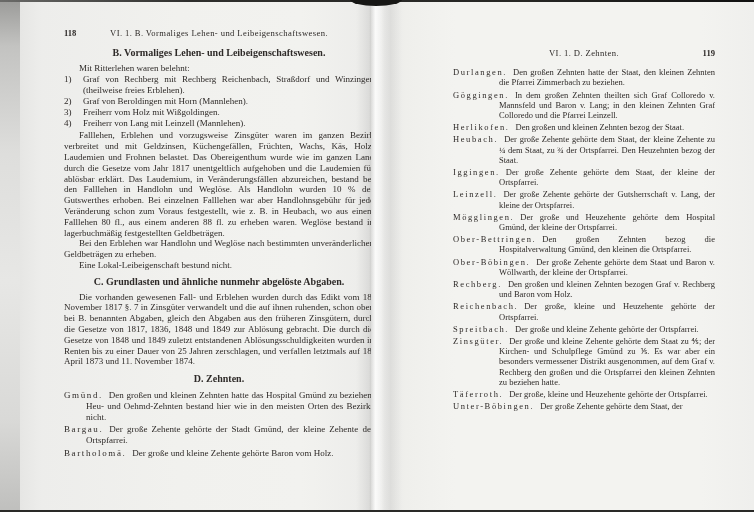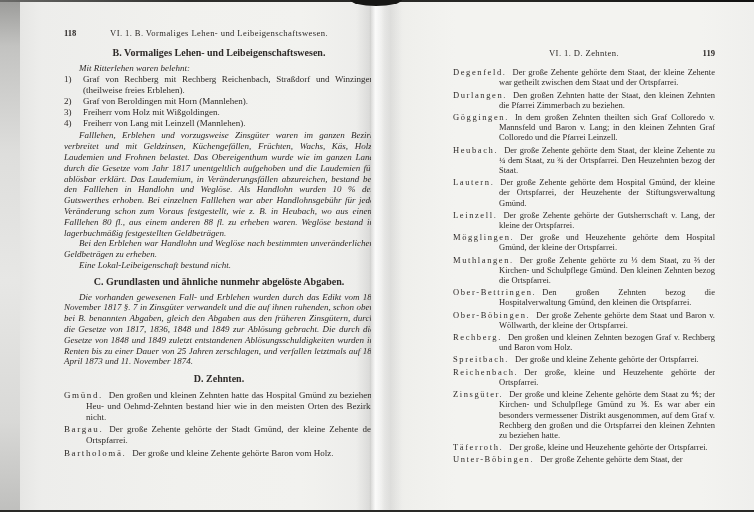--- a/index.html
+++ b/index.html
@@ -36,21 +36,21 @@
   
   .content-l{position:absolute;left:44px;top:28px;width:310px;font-size:9px;line-height:10.8px;}
   .content-r{position:absolute;left:82px;top:48px;width:262px;font-size:8.5px;line-height:10.2px;}
 
   .running{position:relative;text-align:center;font-size:8.6px;letter-spacing:0.4px;margin-bottom:9px;white-space:nowrap;}
   .running .pg-l{position:absolute;left:0;top:0;font-weight:bold;letter-spacing:0;}
   .running .pg-r{position:absolute;right:0;top:0;font-weight:bold;letter-spacing:0;}
 
   .sechead{text-align:center;font-weight:bold;font-size:10px;margin:4px 0 4px 0;}
   .para{text-align:justify;}
-  .para.first-indent{text-indent:15px;font-style:italic;}
+  .para.first-indent{text-indent:15px;}
 
   .olist{margin:1px 0 2px 0;}
   .li{padding-left:19px;text-indent:-19px;text-align:justify;}
   .li .num{display:inline-block;width:19px;text-indent:0;}
 
   .entry{text-align:justify;margin-bottom:2px;}
   .entry-l{padding-left:22px;text-indent:-22px;}
   .entry-r{padding-left:46px;text-indent:-46px;}
   .ename{letter-spacing:1.6px;margin-right:6px;}
 </style>
@@ -101,32 +101,31 @@
   </div>
 
   <div class="page page-right">
     <div class="content-r">
 
       <div class="running">
         <span>VI. 1. D. Zehnten.</span>
         <span class="pg-r">119</span>
       </div>
 
-      <div class="entry entry-r"><span class="ename">Degenfeld.</span><span>Der große Zehente gehörte dem Staat, der kleine Zehente war getheilt zwischen dem Staat und der Ortspfarrei.</span></div>
       <div class="entry entry-r"><span class="ename">Durlangen.</span><span>Den großen Zehnten hatte der Staat, den kleinen Zehnten die Pfarrei Zimmerbach zu beziehen.</span></div>
       <div class="entry entry-r"><span class="ename">Göggingen.</span><span>In dem großen Zehnten theilten sich Graf Colloredo v. Mannsfeld und Baron v. Lang; in den kleinen Zehnten Graf Colloredo und die Pfarrei Leinzell.</span></div>
+      <div class="entry entry-r"><span class="ename">Herlikofen.</span><span>Den großen und kleinen Zehnten bezog der Staat.</span></div>
       <div class="entry entry-r"><span class="ename">Heubach.</span><span>Der große Zehente gehörte dem Staat, der kleine Zehente zu ¼ dem Staat, zu ¾ der Ortspfarrei. Den Heuzehnten bezog der Staat.</span></div>
-      <div class="entry entry-r"><span class="ename">Lautern.</span><span>Der große Zehente gehörte dem Hospital Gmünd, der kleine der Ortspfarrei, der Heuzehente der Stiftungsverwaltung Gmünd.</span></div>
+      <div class="entry entry-r"><span class="ename">Iggingen.</span><span>Der große Zehente gehörte dem Staat, der kleine der Ortspfarrei.</span></div>
       <div class="entry entry-r"><span class="ename">Leinzell.</span><span>Der große Zehente gehörte der Gutsherrschaft v. Lang, der kleine der Ortspfarrei.</span></div>
       <div class="entry entry-r"><span class="ename">Mögglingen.</span><span>Der große und Heuzehente gehörte dem Hospital Gmünd, der kleine der Ortspfarrei.</span></div>
-      <div class="entry entry-r"><span class="ename">Muthlangen.</span><span>Der große Zehente gehörte zu ⅓ dem Staat, zu ⅔ der Kirchen- und Schulpflege Gmünd. Den kleinen Zehnten bezog die Ortspfarrei.</span></div>
       <div class="entry entry-r"><span class="ename">Ober-Bettringen.</span><span>Den großen Zehnten bezog die Hospitalverwaltung Gmünd, den kleinen die Ortspfarrei.</span></div>
       <div class="entry entry-r"><span class="ename">Ober-Böbingen.</span><span>Der große Zehente gehörte dem Staat und Baron v. Wöllwarth, der kleine der Ortspfarrei.</span></div>
       <div class="entry entry-r"><span class="ename">Rechberg.</span><span>Den großen und kleinen Zehnten bezogen Graf v. Rechberg und Baron vom Holz.</span></div>
+      <div class="entry entry-r"><span class="ename">Reichenbach.</span><span>Der große, kleine und Heuzehente gehörte der Ortspfarrei.</span></div>
       <div class="entry entry-r"><span class="ename">Spreitbach.</span><span>Der große und kleine Zehente gehörte der Ortspfarrei.</span></div>
-      <div class="entry entry-r"><span class="ename">Reichenbach.</span><span>Der große, kleine und Heuzehente gehörte der Ortspfarrei.</span></div>
       <div class="entry entry-r"><span class="ename">Zinsgüter.</span><span>Der große und kleine Zehente gehörte dem Staat zu ⅘; der Kirchen- und Schulpflege Gmünd zu ⅕. Es war aber ein besonders vermessener Distrikt ausgenommen, auf dem Graf v. Rechberg den großen und die Ortspfarrei den kleinen Zehnten zu beziehen hatte.</span></div>
       <div class="entry entry-r"><span class="ename">Täferroth.</span><span>Der große, kleine und Heuzehente gehörte der Ortspfarrei.</span></div>
       <div class="entry entry-r"><span class="ename">Unter-Böbingen.</span><span>Der große Zehente gehörte dem Staat, der</span></div>
 
     </div>
   </div>
 </div>
 
 </body></html>

